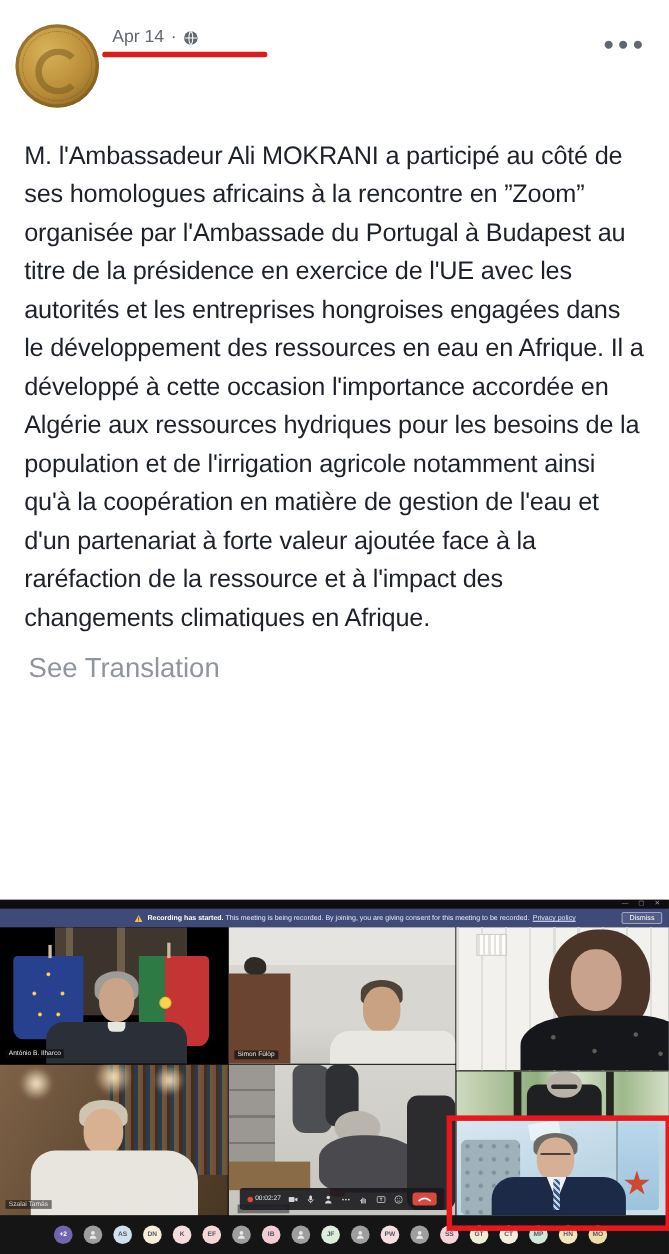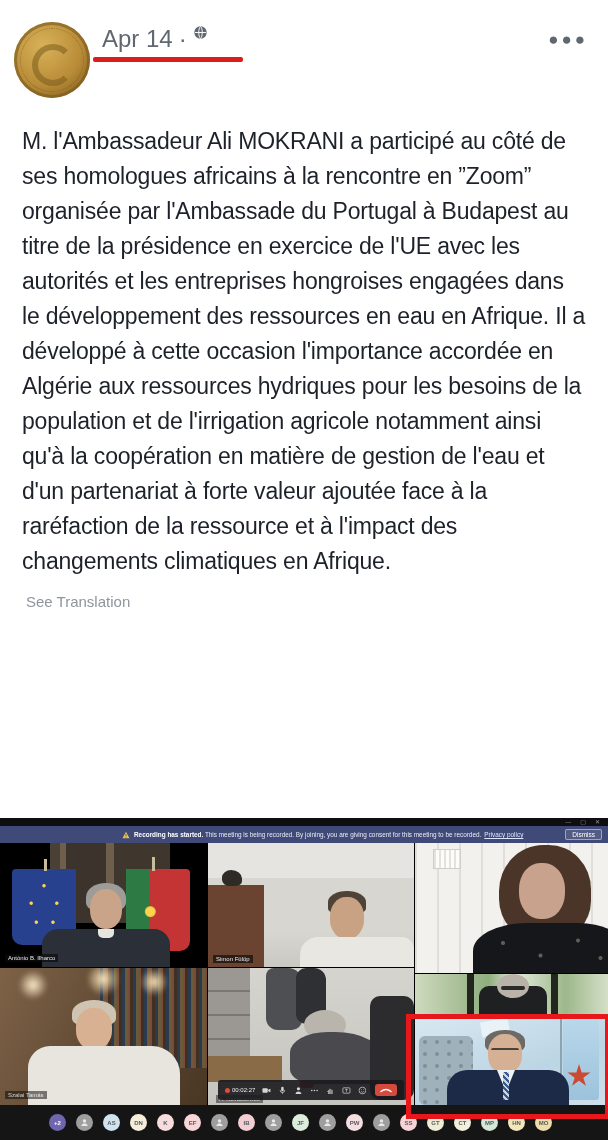--- a/index.html
+++ b/index.html
@@ -8,27 +8,27 @@
   .post-header{position:relative;padding:16px 16px 0 14px;display:flex;}
   .page-avatar{width:76px;height:76px;border-radius:50%;flex:0 0 76px;margin-top:6px;
     background:radial-gradient(circle at 38% 32%,#d8b258,#b98c38 55%,#8a6522 85%,#6f4f18);
     position:relative;box-shadow:inset 0 0 0 3px rgba(120,90,30,.6);}
   .page-avatar::after{content:"";position:absolute;left:18px;top:22px;width:30px;height:30px;
     border:6px solid #7c5c1d;border-right-color:transparent;border-radius:50%;opacity:.55;}
   .page-avatar::before{content:"";position:absolute;inset:6px;border:1px dotted #6d4f18;
     border-radius:50%;opacity:.5;}
   .header-text{margin-left:12px;width:452px;}
   .page-name{font-size:24px;font-weight:bold;color:#1c1e21;line-height:33px;letter-spacing:-.2px;margin-top:4px;}
-  .meta-row{margin-top:9px;display:flex;align-items:flex-start;font-size:24px;color:#616770;}
+  .meta-row{margin-top:9px;display:flex;align-items:center;font-size:16px;color:#616770;}
   .meta-row .dotsep{margin:0 6px;}
   .globe{width:15px;height:15px;display:inline-block;}
   .red-underline{width:150px;height:5px;background:#dd1b1b;margin:4px 0 0 -9px;border-radius:2px;}
   .more-options{position:absolute;right:20px;top:30px;color:#606770;font-size:17px;letter-spacing:3px;}
   .post-body{margin:26px 22px 0 22px;font-size:23px;line-height:35px;color:#1d2129;letter-spacing:-.2px;}
-  .see-translation{margin:14px 22px 0 26px;font-size:15px;color:#90949c;}
+  .see-translation{margin:14px 22px 0 26px;font-size:25px;color:#90949c;}
 
   
   .zoomwin{position:absolute;left:0;top:818px;width:608px;height:322px;background:#000;}
   .win-topbar{position:absolute;left:0;top:0;width:608px;height:8px;background:#0e0e10;
     display:flex;justify-content:flex-end;align-items:center;gap:9px;padding-right:8px;box-sizing:border-box;}
   .win-topbar span{color:#9a9a9a;font-size:6px;line-height:6px;}
   .rec-banner{position:absolute;left:0;top:8px;width:608px;height:17px;background:#3f4a78;
     display:flex;align-items:center;box-sizing:border-box;padding:0 6px 0 122px;}
   .rec-banner .txt{font-size:6.4px;color:#e9ecf5;white-space:nowrap;}
   .rec-banner .txt b{color:#ffffff;}

